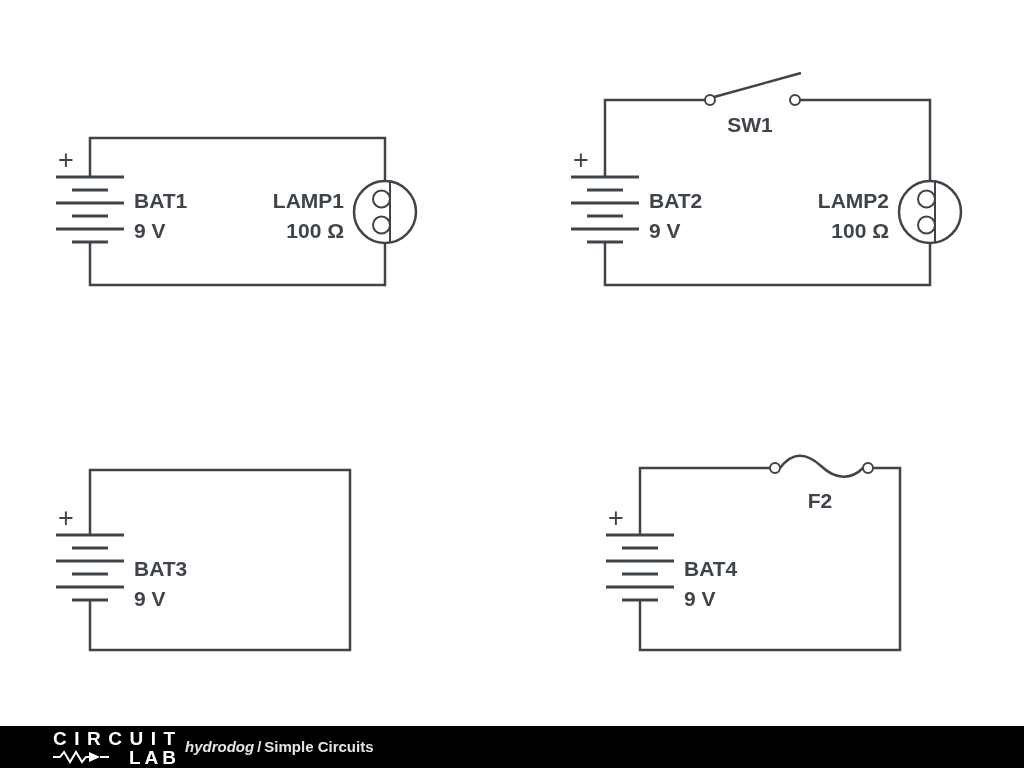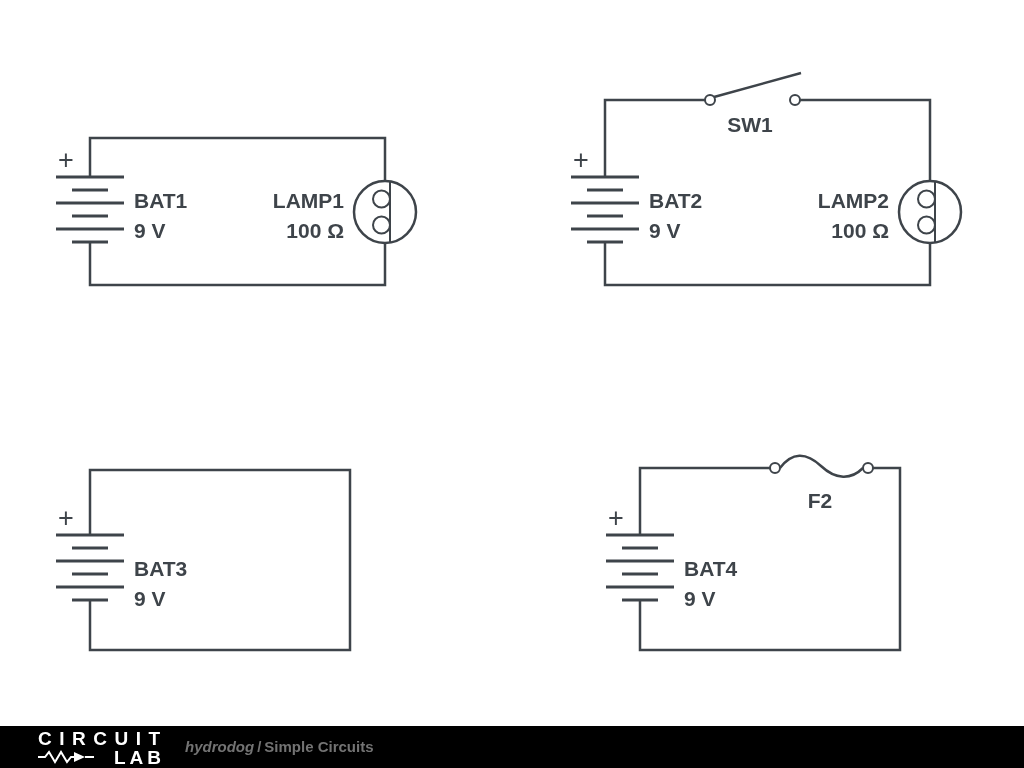--- a/index.html
+++ b/index.html
@@ -11,25 +11,25 @@
   .wire     { stroke:#3e444a; stroke-width:2.5; fill:none; }
   .plate    { stroke:#3e444a; stroke-width:3;   fill:none; }
   .terminal { stroke:#3e444a; stroke-width:2;   fill:#ffffff; }
   .filament { stroke:#3e444a; stroke-width:2;   fill:none; }
   .lbl  { font-family:"Liberation Sans",sans-serif; font-weight:bold; font-size:21px; fill:#3e444a; }
   .plus { font-family:"Liberation Sans",sans-serif; font-weight:400; font-size:27px; fill:#3e444a; }
 
   
   .footer { position:absolute; left:0; bottom:0; width:1024px; height:42px; background:#000;
             display:flex; align-items:center; }
-  .logo { width:185px; padding-left:38px; color:#fff; }
+  .logo { width:185px; padding-left:53px; color:#fff; }
   .logo-line1 { font-size:19px; font-weight:bold; letter-spacing:7.5px; line-height:20px; white-space:nowrap; }
   .logo-line2 { display:flex; align-items:center; gap:18px; font-size:19px; font-weight:bold;
                 letter-spacing:4px; line-height:17px; }
-  .meta { color:#737373; font-size:15px; line-height:18px; }
+  .meta { color:#e5e5e5; font-size:15px; line-height:18px; }
   .meta-line1 .author { font-style:italic; font-weight:bold; }
   .meta-line1 .sep { font-weight:bold; margin:0 3px; }
   .meta-line1 .title { font-weight:bold; }
   .meta-line2 { font-weight:bold; }
 </style>
 </head>
 <body>
 
 <div class="screen">
 

